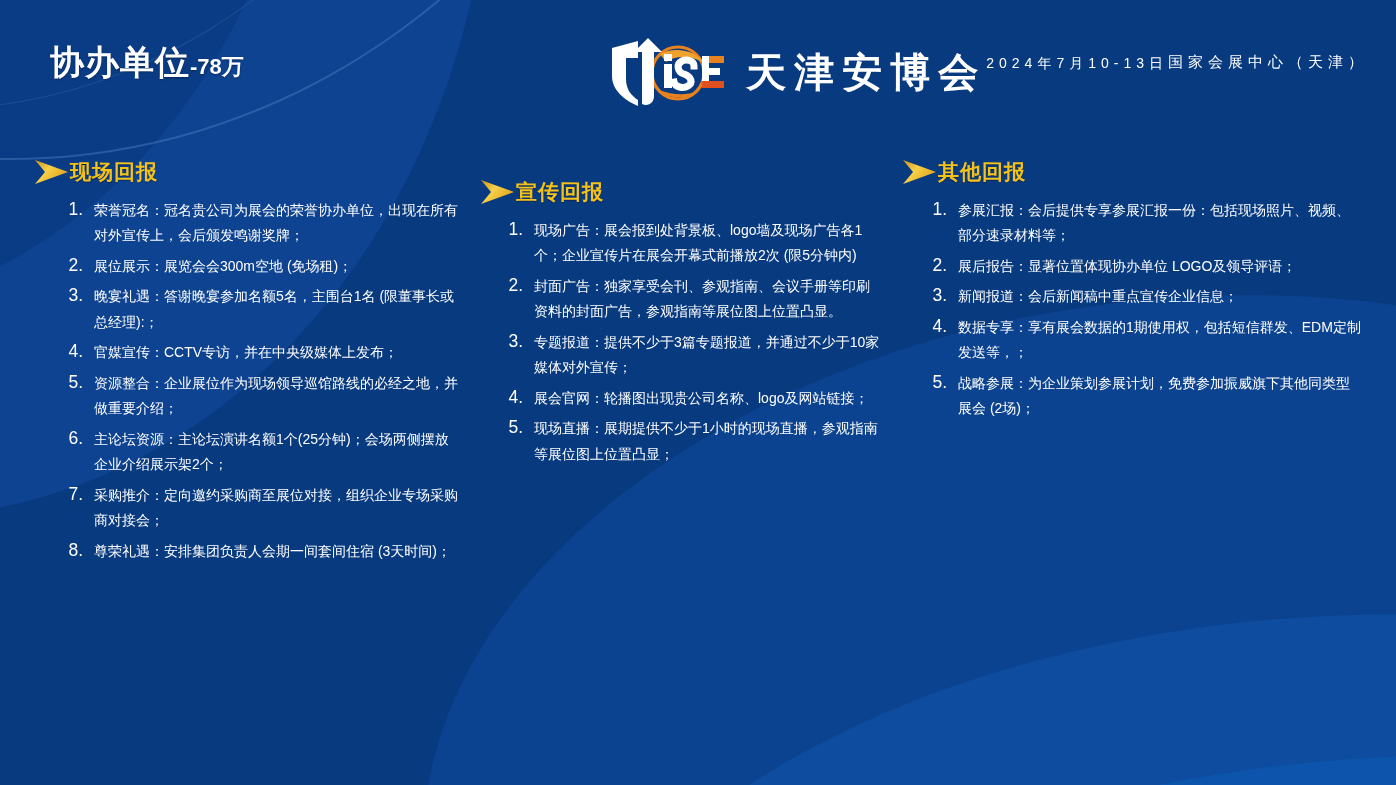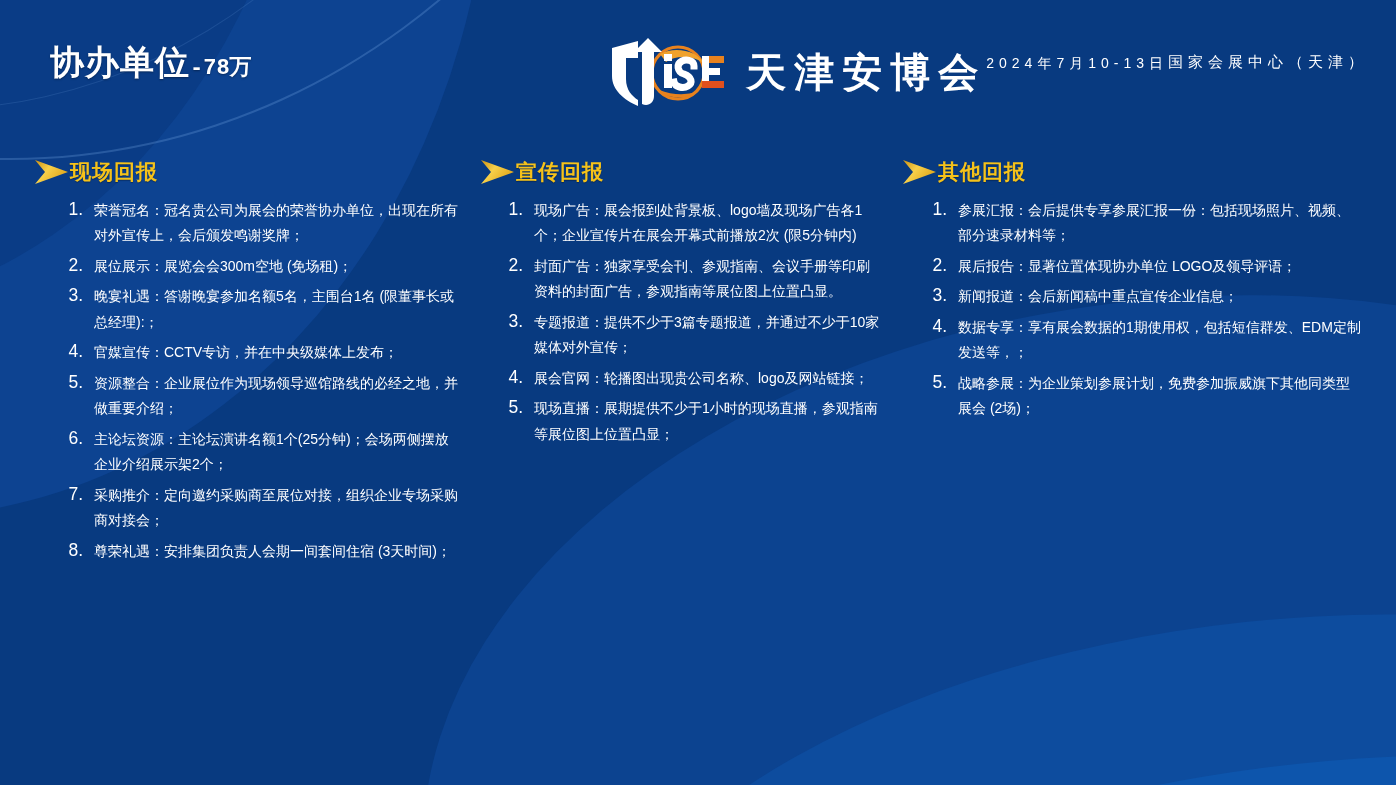--- a/index.html
+++ b/index.html
@@ -83,21 +83,20 @@
 
   .page-title {
     position: absolute;
     left: 50px; top: 40px;
     color: #ffffff;
     font-size: 34px;
     font-weight: bold;
     letter-spacing: 1px;
     white-space: nowrap;
     text-shadow: 0 1px 2px rgba(0,0,0,.35);
-    font-family: Liberation Mono, monospace;
   }
   .page-title .amount {
     font-size: 22px;
     font-weight: bold;
     letter-spacing: 0px;
     vertical-align: baseline;
   }
 
   
   .logo-lockup {
@@ -137,21 +136,21 @@
 
   
   .columns {
     position: absolute;
     left: 0; top: 158px;
     width: 1396px;
     display: flex;
   }
   .col { padding: 0 10px; }
   .col-1 { width: 472px; padding-left: 34px; }
-  .col-2 { width: 420px; padding-left: 8px; }
+  .col-2 { width: 420px; padding-left: 8px; margin-top: 20px; }
   .col-3 { width: 480px; padding-left: 10px; }
 
   .col-head {
     display: flex;
     align-items: center;
     gap: 0;
     margin-bottom: 8px;
   }
   .arrow-icon { width: 36px; height: 26px; flex: none; }
   .col-title {

